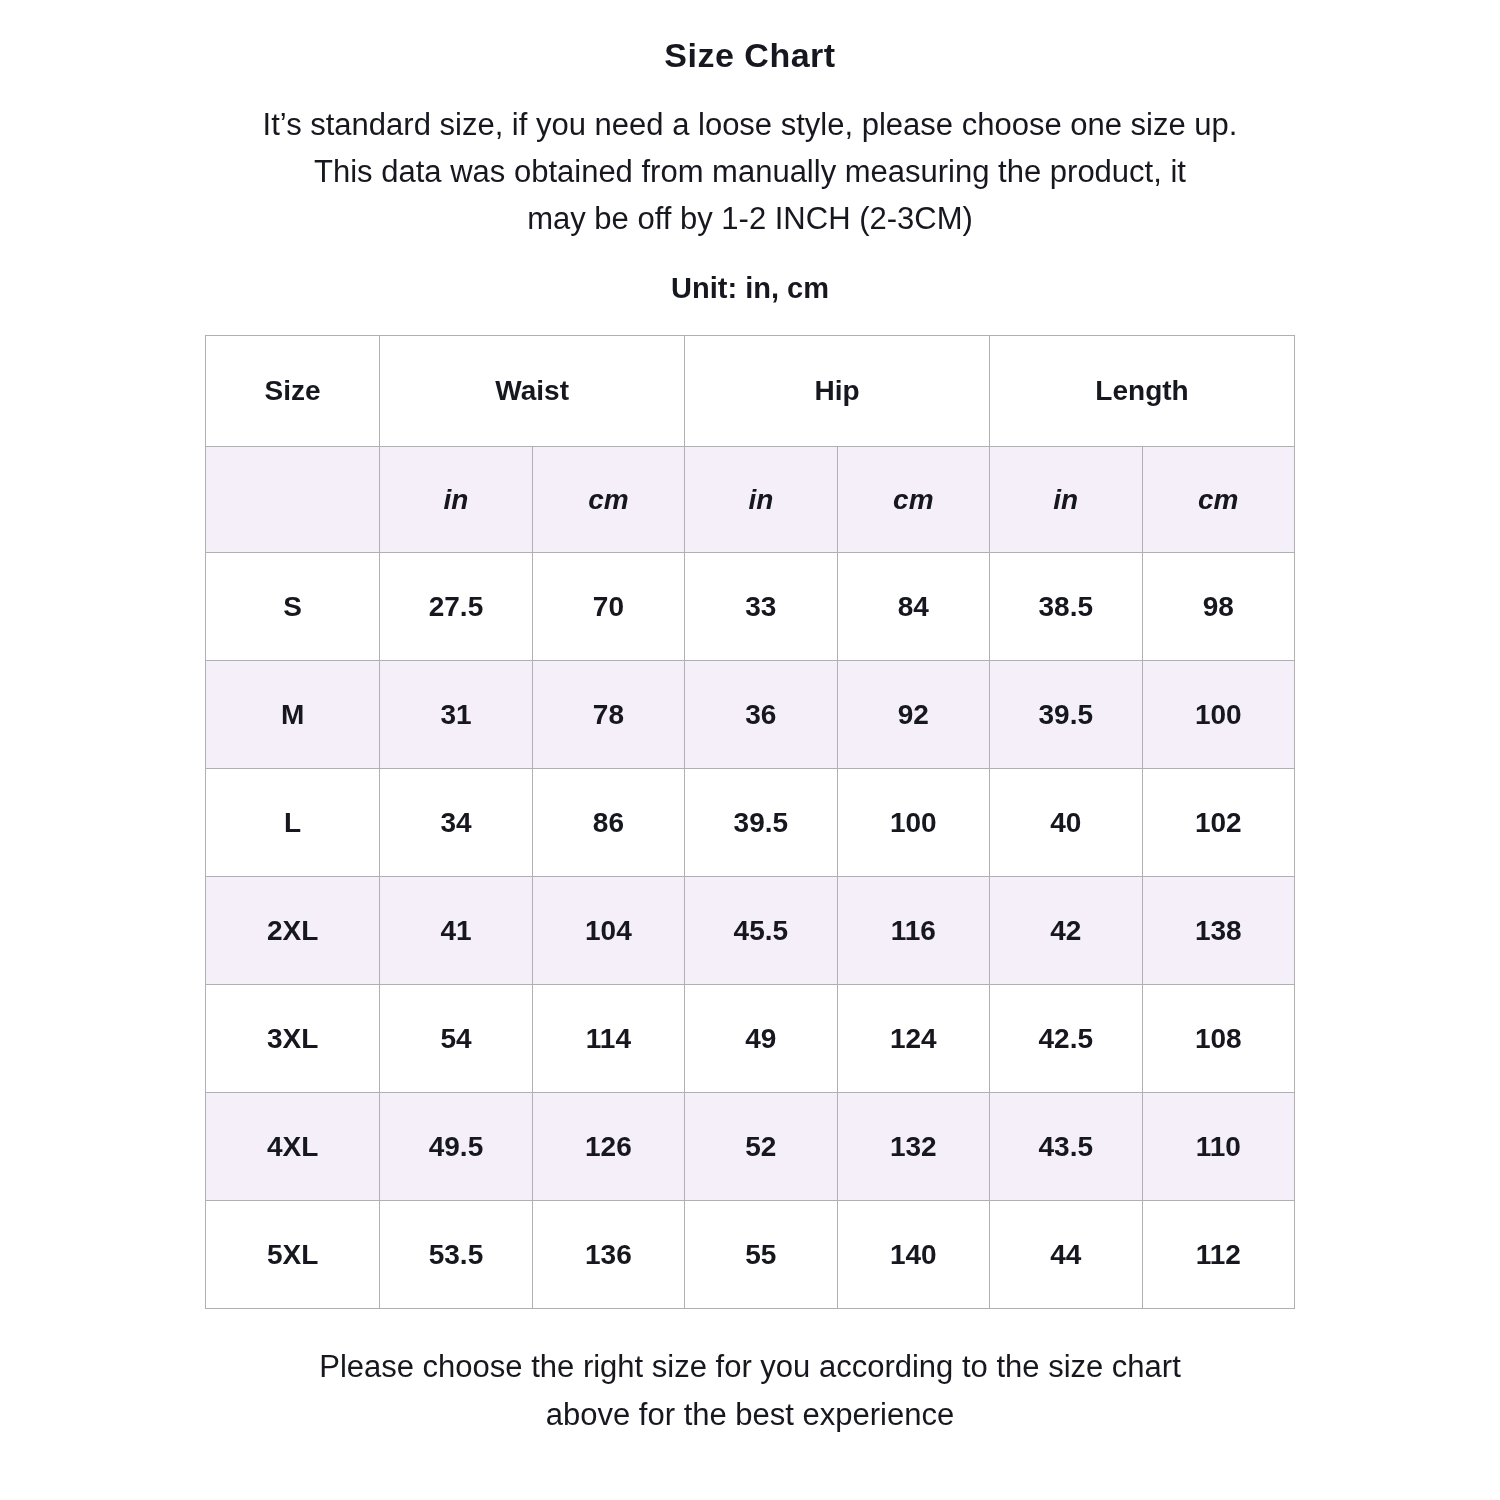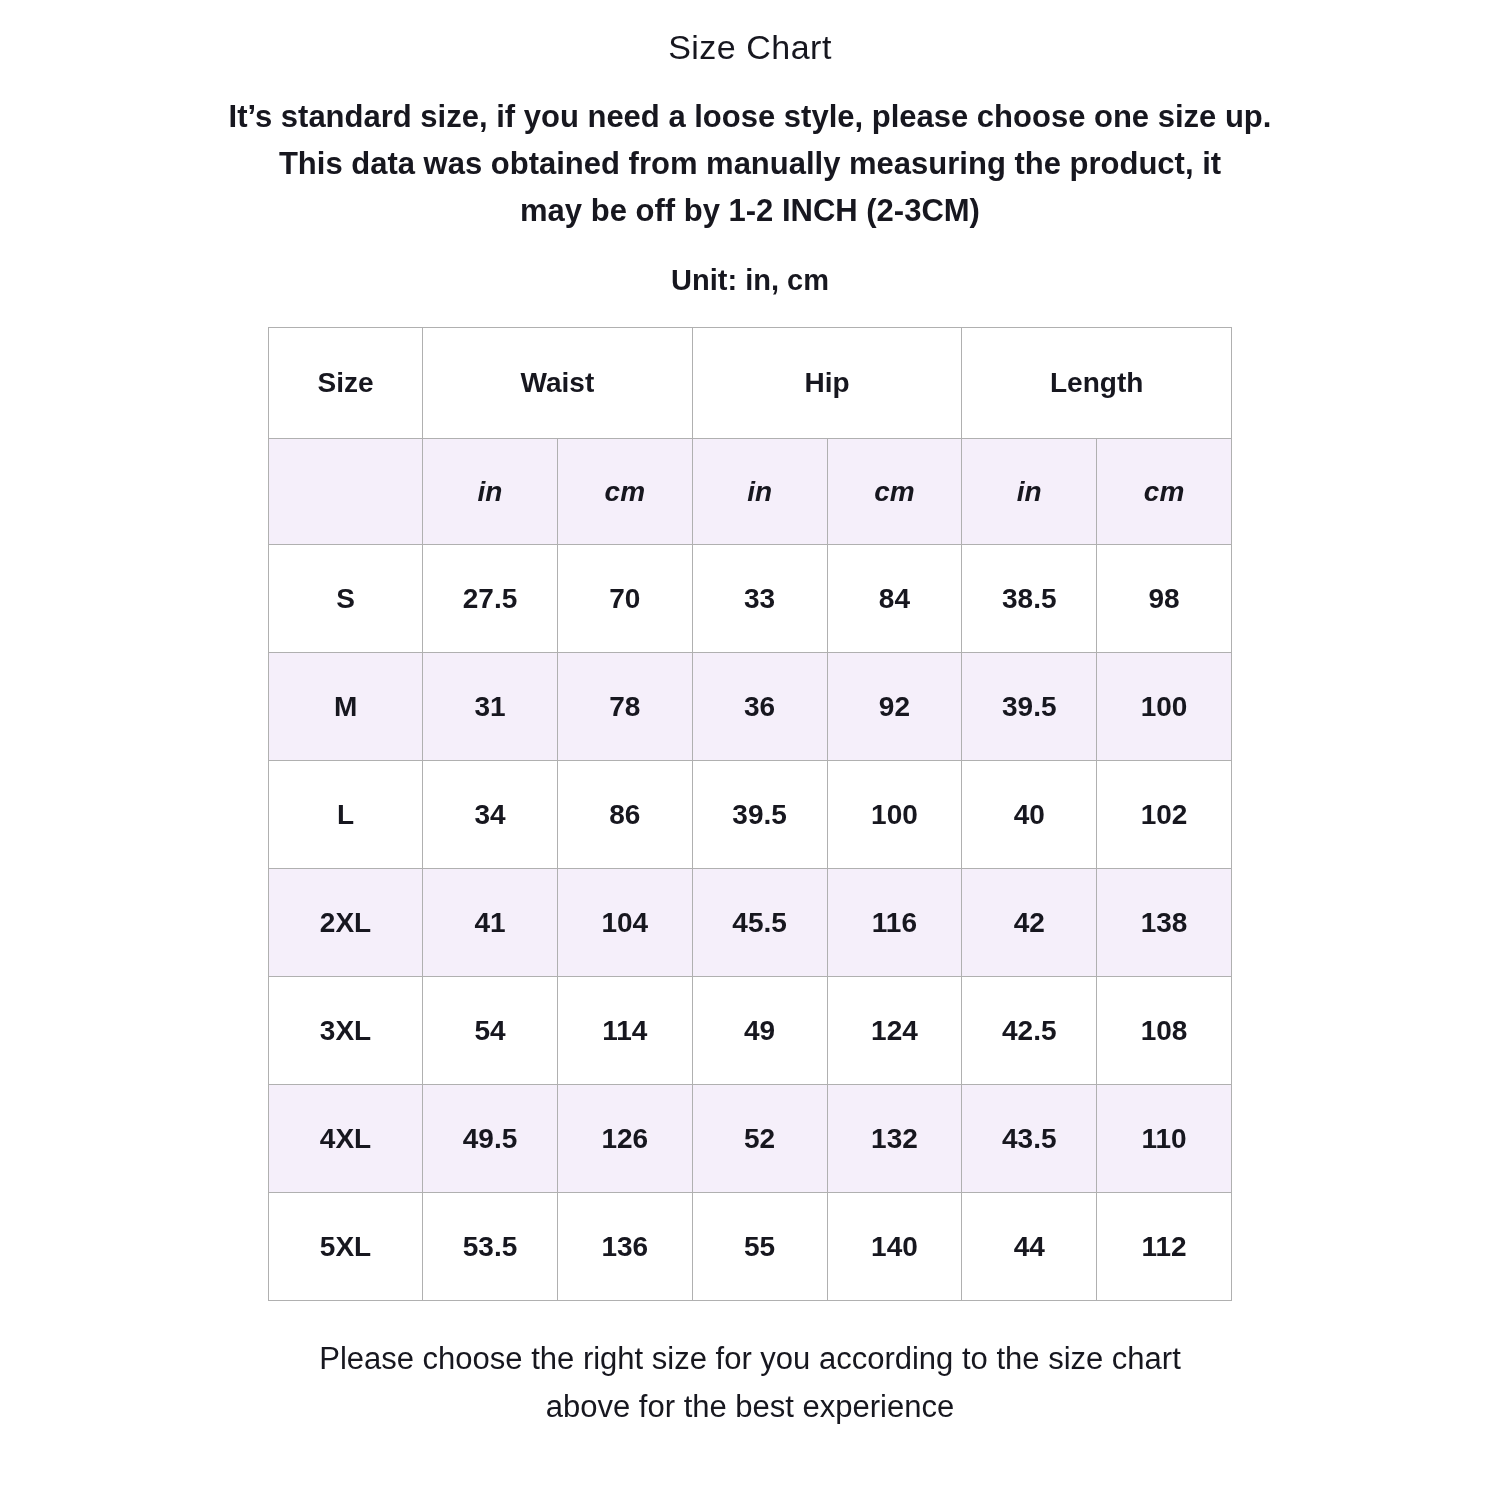--- a/index.html
+++ b/index.html
@@ -11,41 +11,41 @@
   }
   .page {
     width: 1500px;
     height: 1500px;
     box-sizing: border-box;
     overflow: hidden;
     text-align: center;
   }
   .title {
     margin: 0;
-    padding-top: 28px;
+    padding-top: 36px;
     font-size: 34px;
-    font-weight: 400;
+    font-weight: 700;
     letter-spacing: 0.5px;
   }
   .description {
     margin: 26px auto 0 auto;
     width: 1160px;
     font-size: 31px;
-    font-weight: 700;
+    font-weight: 400;
     line-height: 47px;
   }
   .description .line { display: block; }
   .unit-note {
     margin: 30px 0 0 0;
     font-size: 29px;
     font-weight: 700;
   }
   table.size-table {
     margin: 30px auto 0 auto;
-    width: 964px;
+    width: 1090px;
     border-collapse: collapse;
     table-layout: fixed;
     border-radius: 11px;
   }
   table.size-table th,
   table.size-table td {
     border: 1px solid #b0b0b0;
     text-align: center;
     vertical-align: middle;
     font-size: 28px;

